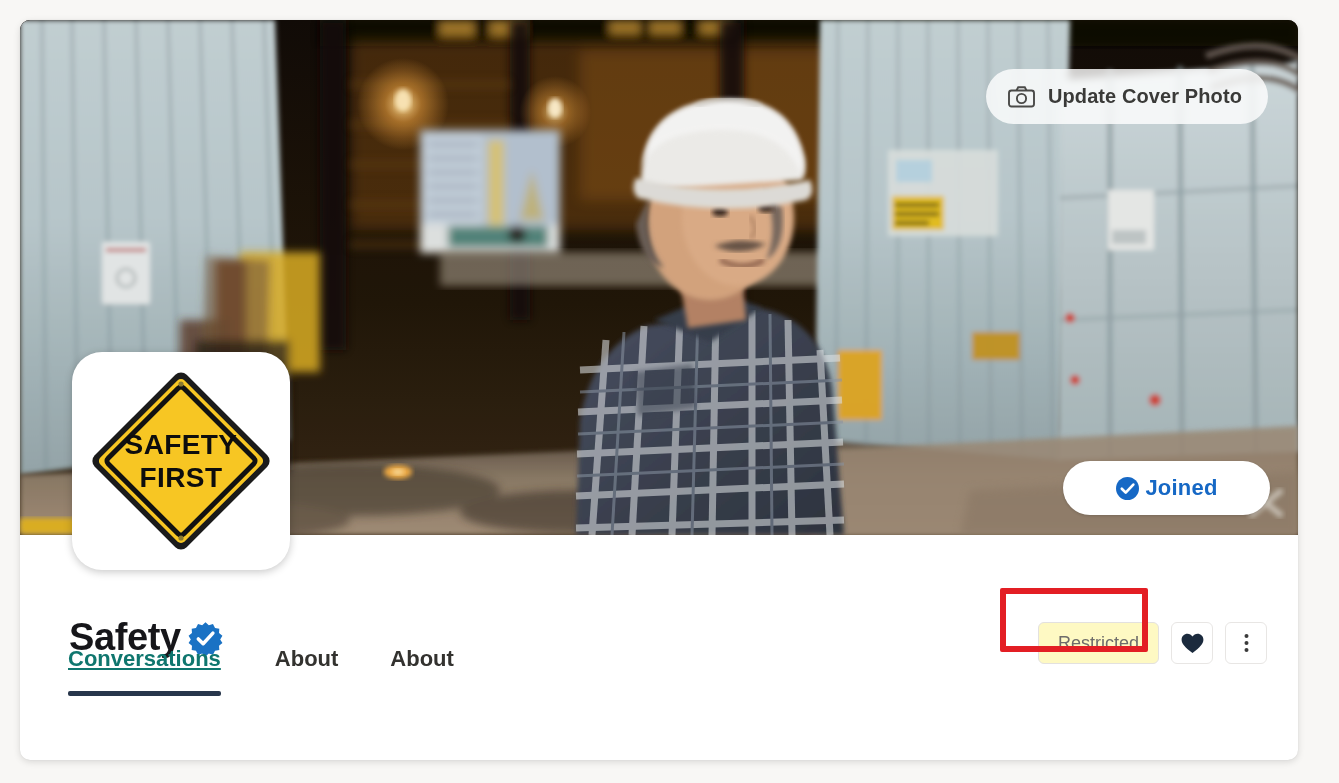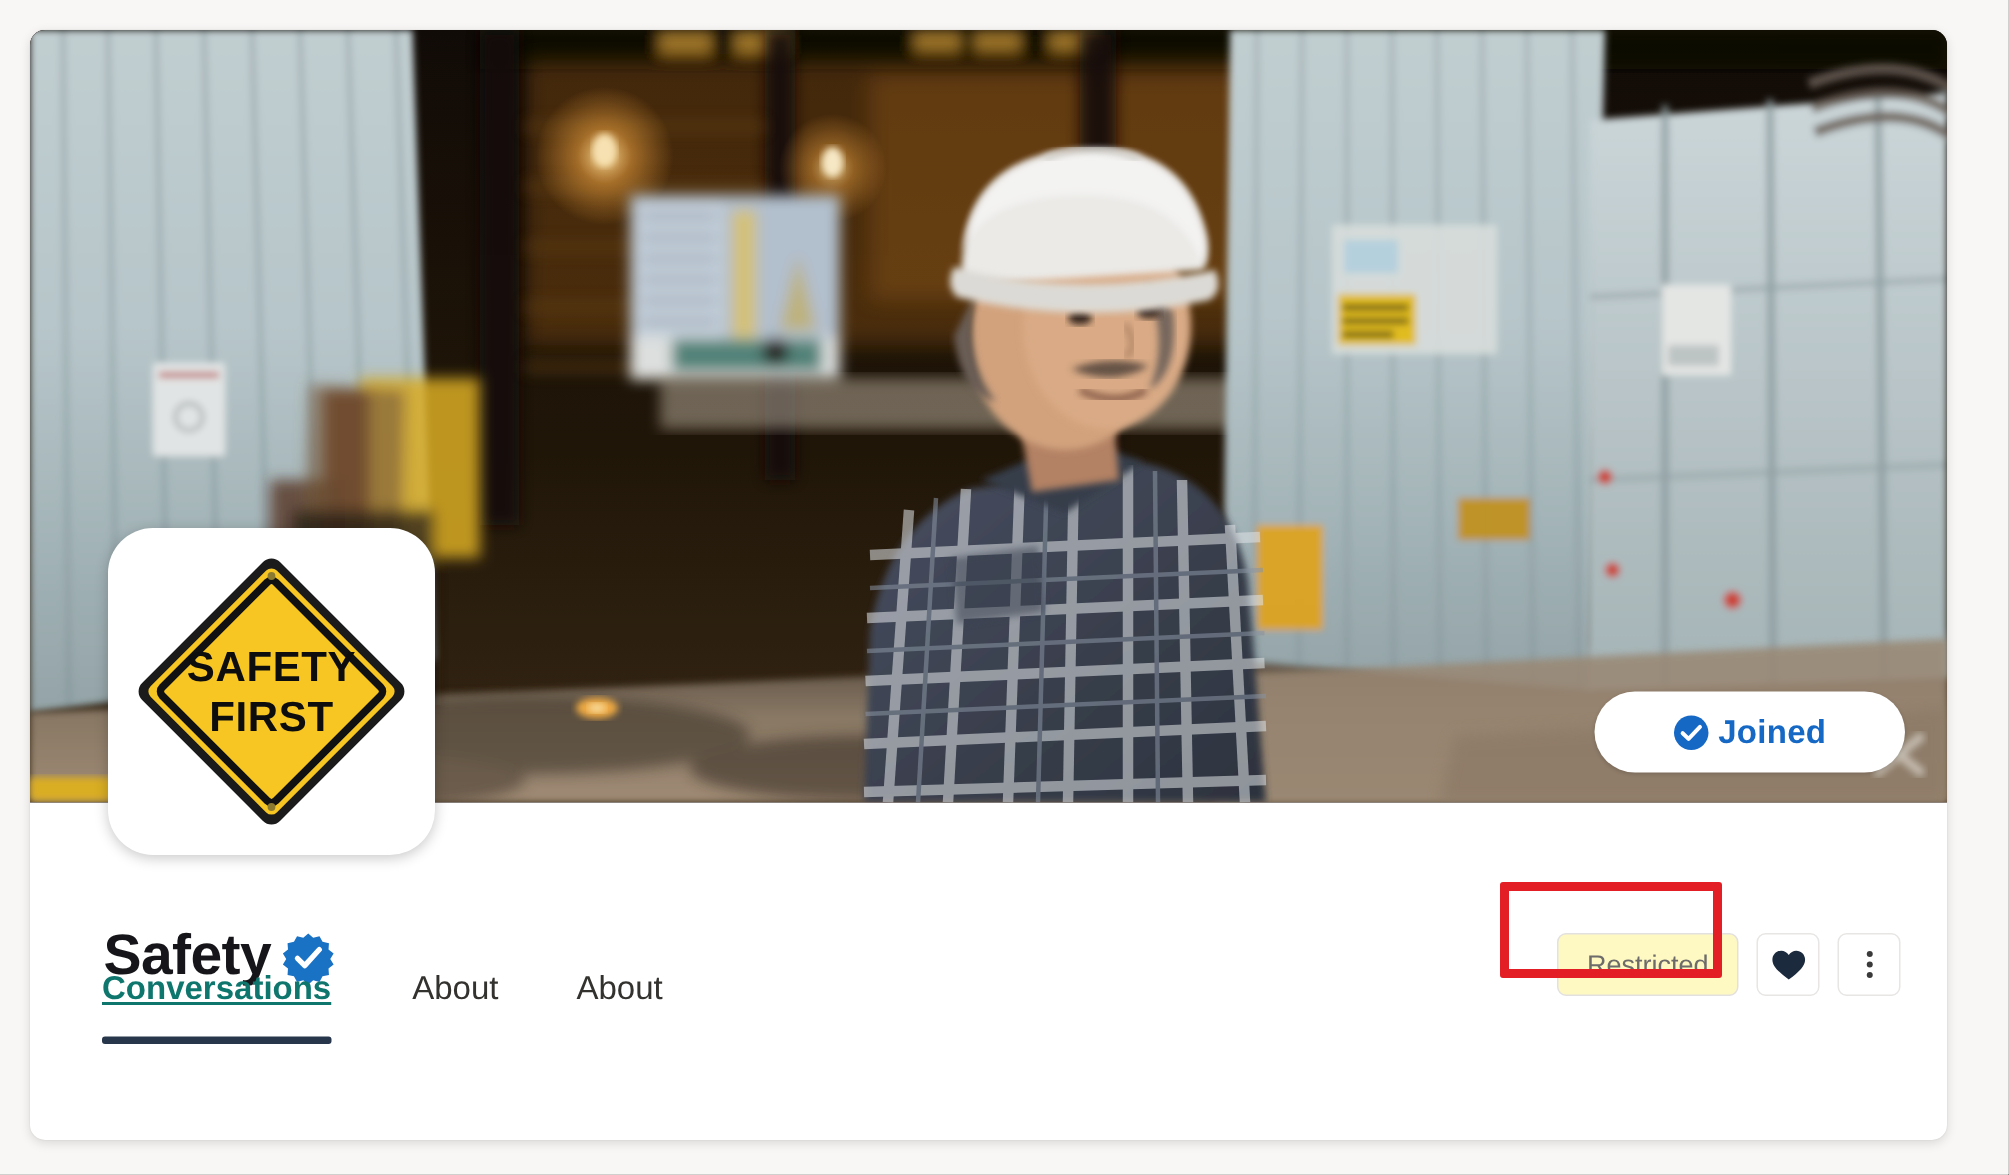--- a/index.html
+++ b/index.html
@@ -166,21 +166,21 @@
     gap: 0;
     height: 76px;
   }
   .tab {
     position: relative;
     display: flex; align-items: center;
     height: 72px;
     padding: 0 26px;
     font-size: 22px;
     color: #33322f;
-    font-weight: 400;
+    font-weight: 700;
     cursor: pointer;
     background: none; border: none;
     font-family: "Liberation Sans", sans-serif;
     white-space: nowrap;
   }
   .tab:first-child { padding-left: 0; padding-right: 28px; }
   .tab.active { font-weight: 700; color: #0f766e; text-decoration: underline; }
   .tab.active::after {
     content: "";
     position: absolute;
@@ -446,20 +446,30 @@
 
           <path d="M622 148 q6 -62 76 -68 q72 -6 86 58 q2 14 -2 22 L620 170 Z" fill="#f3f2ef" filter="url(#blurSoft)"></path>
           <path d="M622 148 q6 -62 76 -68 q72 -6 86 58 q2 12 -2 20 q-16 -50 -84 -48 q-64 2 -76 38 z" fill="#ffffff" opacity="0.65" filter="url(#blurSoft)"></path>
           <path d="M616 158 q80 22 174 2 q6 14 -4 20 q-84 18 -168 -2 q-8 -8 -2 -20 z" fill="#e4e2dd" filter="url(#blurSoft)"></path>
           <path d="M676 86 q30 -14 64 0" stroke="#d8d5cf" stroke-width="4" fill="none" filter="url(#blurSoft)"></path>
         </g>
 
         <rect x="0" y="0" width="1278" height="515" fill="#000" opacity="0.03"></rect>
       </svg>
 
+      <button class="update-cover-btn">
+        <span>
+          <svg class="cam-icon" viewBox="0 0 27 22" fill="none" stroke="#4a4a48" stroke-width="1.9">
+            <rect x="1" y="4.5" width="25" height="16" rx="2.5"></rect>
+            <path d="M8.5 4.5 L10.2 1.2 h6.6 L18.5 4.5"></path>
+            <circle cx="13.5" cy="12.5" r="4.6"></circle>
+          </svg>
+        </span>
+        <span class="label">Update Cover Photo</span>
+      </button>
 
       <button class="joined-btn">
         <span>
           <svg class="check-circle" viewBox="0 0 25 25">
             <circle cx="12.5" cy="12.5" r="11.5" fill="#1668c5"></circle>
             <path d="M6.8 12.8 L10.7 16.6 L18.3 8.6" stroke="#ffffff" stroke-width="2.7" fill="none" stroke-linecap="round" stroke-linejoin="round"></path>
           </svg>
         </span>
         <span class="label">Joined</span>
       </button>

